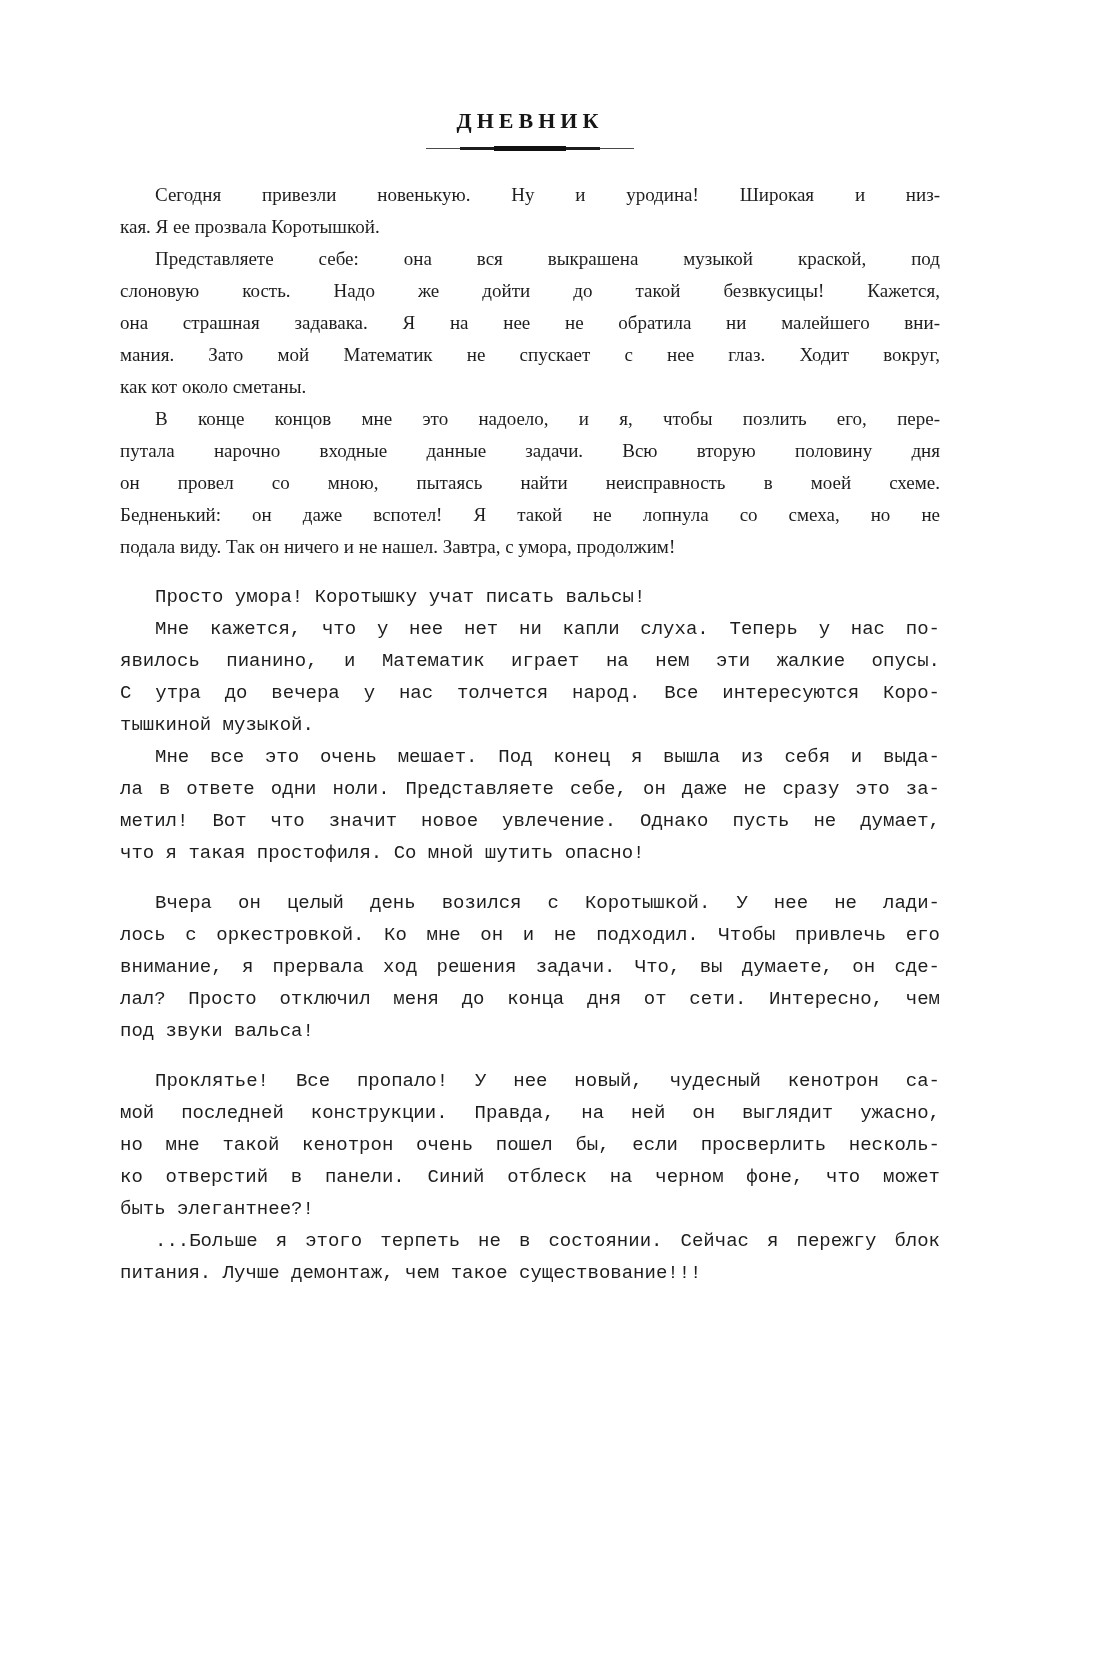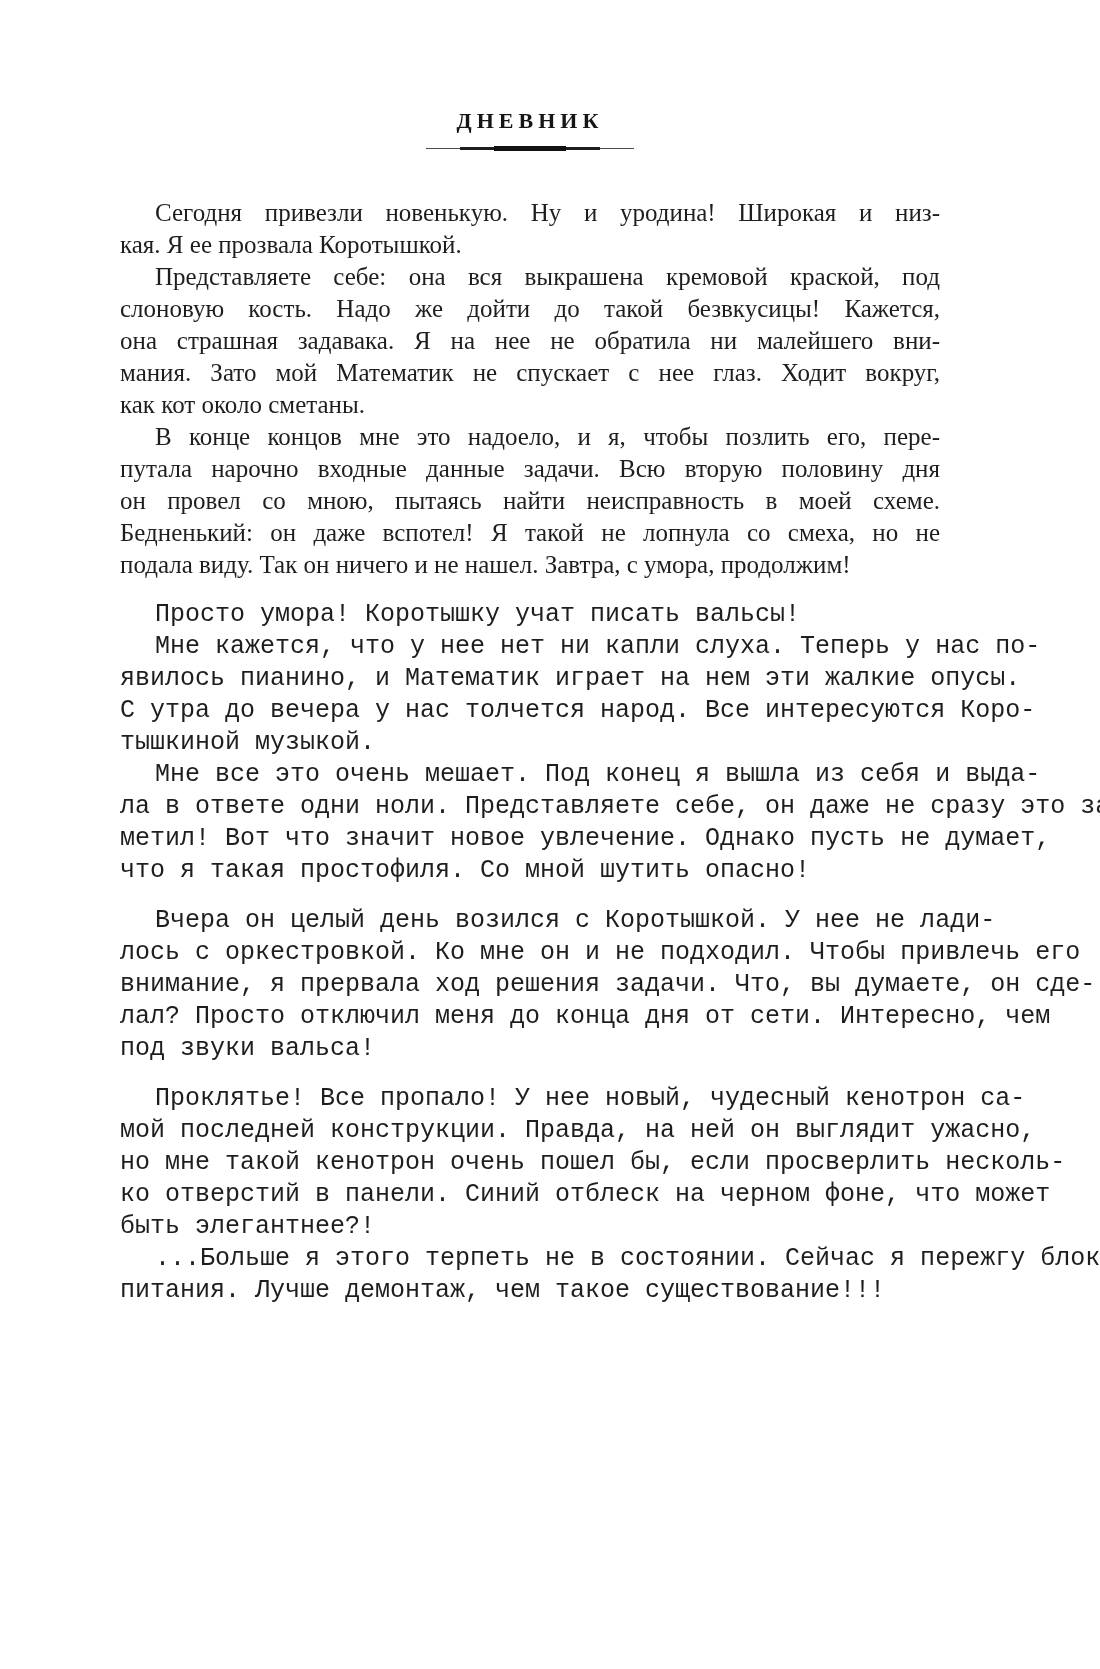--- a/index.html
+++ b/index.html
@@ -43,22 +43,22 @@
   }
   .divider .mid {
     position: absolute; left: 34px; right: 34px; top: 2px; height: 3px;
     background: #1d1d1d;
   }
   .divider .thick {
     position: absolute; left: 68px; right: 68px; top: 1px; height: 5px;
     background: #111111;
   }
   .text {
-    margin-top: 45px;
-    font-size: 25px;
+    margin-top: 27px;
+    font-size: 19px;
     line-height: 32px;
   }
   .entry + .entry { margin-top: 18px; font-family: Liberation Mono, monospace; }
   .line {
     height: 32px;
     text-align: justify;
     text-align-last: justify;
     white-space: nowrap;
   }
   .line.last {
@@ -78,21 +78,21 @@
       <span class="mid"></span>
       <span class="thick"></span>
     </div>
     <div class="text">
         <div class="entry">
           <div class="paragraph">
             <div class="line first">Сегодня привезли новенькую. Ну и уродина! Широкая и низ-</div>
             <div class="line last">кая. Я ее прозвала Коротышкой.</div>
           </div>
           <div class="paragraph">
-            <div class="line first">Представляете себе: она вся выкрашена кремовой краской, под</div>
+            <div class="line first">Представляете себе: она вся выкрашена музыкой краской, под</div>
             <div class="line">слоновую кость. Надо же дойти до такой безвкусицы! Кажется,</div>
             <div class="line">она страшная задавака. Я на нее не обратила ни малейшего вни-</div>
             <div class="line">мания. Зато мой Математик не спускает с нее глаз. Ходит вокруг,</div>
             <div class="line last">как кот около сметаны.</div>
           </div>
           <div class="paragraph">
             <div class="line first">В конце концов мне это надоело, и я, чтобы позлить его, пере-</div>
             <div class="line">путала нарочно входные данные задачи. Всю вторую половину дня</div>
             <div class="line">он провел со мною, пытаясь найти неисправность в моей схеме.</div>
             <div class="line">Бедненький: он даже вспотел! Я такой не лопнула со смеха, но не</div>

